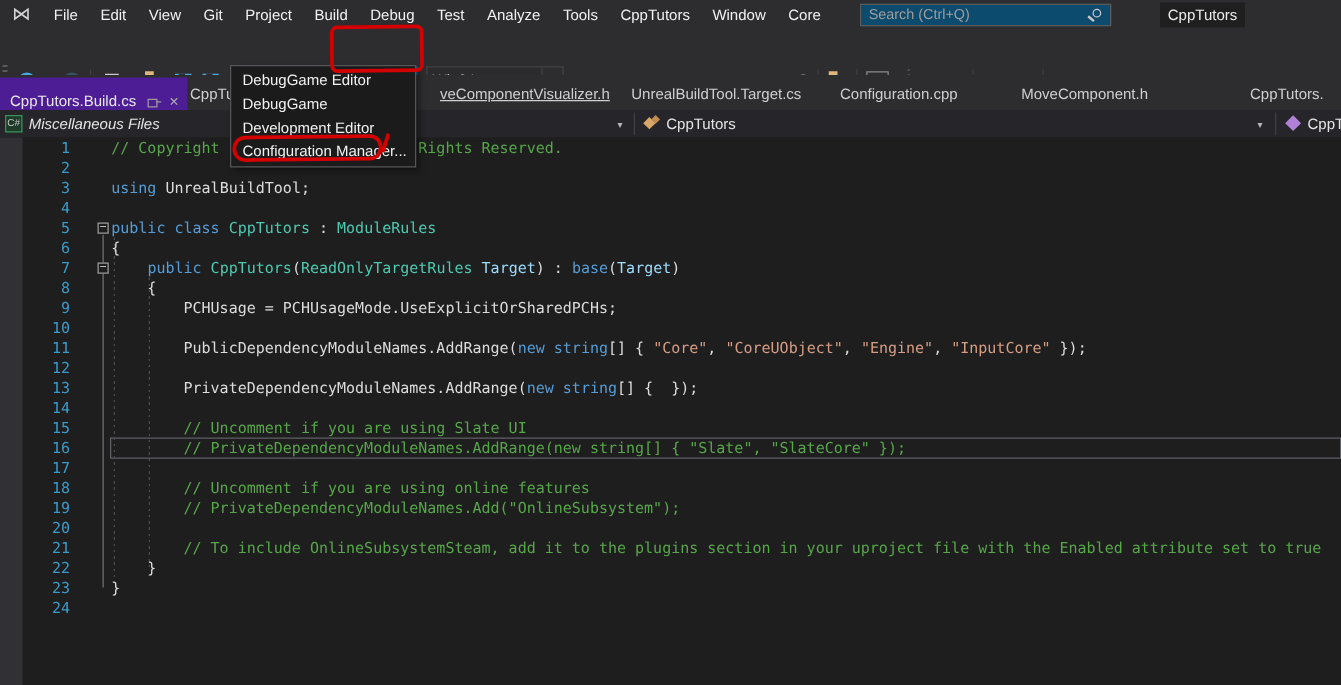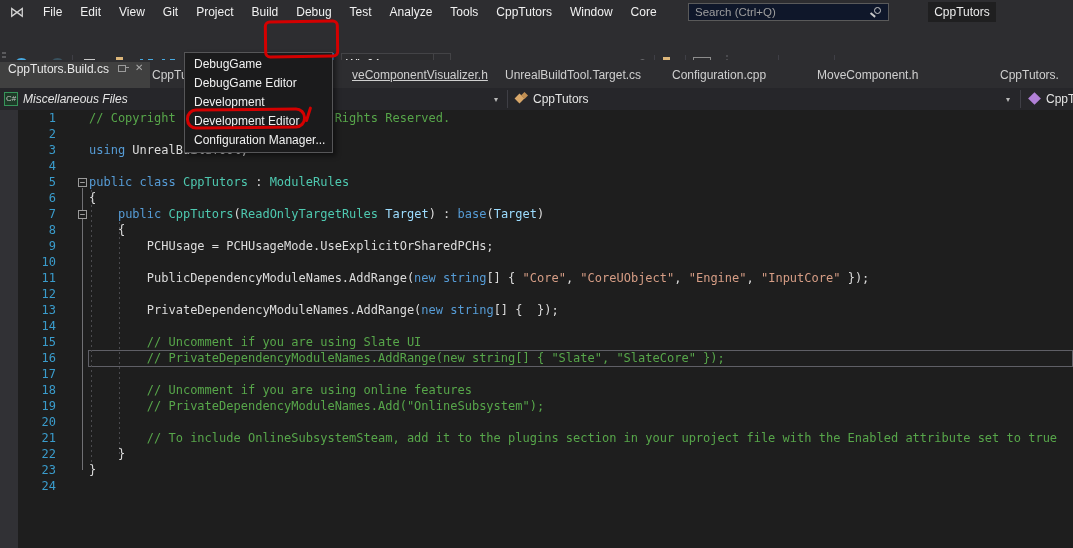--- a/index.html
+++ b/index.html
@@ -9,21 +9,21 @@
   *{margin:0;padding:0;box-sizing:border-box;}
   html,body{width:1073px;height:548px;overflow:hidden;background:#1E1E1E;
     font-family:"Liberation Sans",sans-serif;}
   #app{position:relative;width:1073px;height:548px;background:#1E1E1E;}
 
   
   .titlebar{position:absolute;left:0;top:0;width:1073px;height:24px;background:#2D2D30;
     display:flex;align-items:center;color:#F1F1F1;font-size:12px;}
   .vs-logo{width:34px;text-align:center;color:#D4D4D4;font-size:15px;line-height:22px;}
   .menu-item{padding:0 9px;line-height:24px;cursor:default;}
-  .search-box{position:absolute;left:688px;top:3px;width:201px;height:18px;background:#0f172a;
+  .search-box{position:absolute;left:688px;top:3px;width:201px;height:18px;background:#0c4a6e;
     border:1px solid #5A5A5A;color:#9E9E9E;font-size:11.5px;line-height:16px;padding-left:6px;}
   .search-glyph{position:absolute;right:7px;top:3px;width:7px;height:7px;border:1.5px solid #C8C8C8;
     border-radius:50%;}
   .search-glyph::after{content:"";position:absolute;left:-5px;top:6px;width:6px;height:1.5px;
     background:#C8C8C8;transform:rotate(40deg);}
   .solution-badge{position:absolute;left:928px;top:2px;width:68px;height:20px;background:#1F1F20;
     color:#ECECEC;text-align:center;line-height:20px;font-size:12px;}
 
   
   .toolbar{position:absolute;left:0;top:24px;width:1073px;height:36px;background:#2D2D30;}
@@ -60,22 +60,22 @@
   .flame{width:9px;height:12px;background:#6A6A6E;border-radius:50% 50% 50% 50%/65% 65% 35% 35%;}
   .boxed{width:18px;height:16px;border:1px solid #8C8C8C;display:flex;align-items:center;
     justify-content:center;color:#C8C8C8;font-size:10px;}
   .bookmark{color:#DCDCDC;font-size:12px;}
   .bookmark.dim{color:#56585C;}
   .dotted-sep{position:absolute;top:31px;width:2px;height:20px;
     background:repeating-linear-gradient(#4A4A4E 0 2px,transparent 2px 4px);}
 
   
   .tabbar{position:absolute;left:0;top:60px;width:1073px;height:28px;background:#2D2D30;}
-  .tab-active{position:absolute;left:0;top:2px;width:150px;height:26px;background:#404040;
-    color:#E8E8E8;font-size:12px;display:flex;align-items:flex-start;padding-left:8px;}
+  .tab-active{position:absolute;left:0;top:2px;width:150px;height:26px;background:#4c1d95;
+    color:#E8E8E8;font-size:12px;display:flex;align-items:flex-end;padding-left:8px;}
   .tab-active .lbl{flex:0 0 auto;}
   .pin{position:relative;width:12px;height:12px;margin-left:8px;}
   .pin::before{content:"";position:absolute;left:1px;top:3px;width:6px;height:5px;border:1px solid #9B9B9B;}
   .pin::after{content:"";position:absolute;left:8px;top:5px;width:4px;height:1px;background:#9B9B9B;}
   .tab-close{margin-left:6px;color:#ABABAB;font-size:10px;}
   .tab-label{position:absolute;top:2px;height:26px;line-height:26px;color:#CFCFCF;font-size:12px;
     white-space:nowrap;}
 
   
   .breadcrumb{position:absolute;left:0;top:88px;width:1073px;height:22px;background:#26262A;
@@ -279,23 +279,22 @@
     <div class="scope-line" style="top:78px;height:282px;"></div>
     <div class="indent-guide" style="left:91px;top:80px;height:272px;"></div>
     <div class="indent-guide" style="left:119px;top:112px;height:232px;"></div>
     <div class="outline-glyph" style="top:68px;">−</div>
     <div class="outline-glyph" style="top:100px;">−</div>
     <div class="linenos" id="linenos"><div class="lineno-cell">1</div><div class="lineno-cell">2</div><div class="lineno-cell">3</div><div class="lineno-cell">4</div><div class="lineno-cell">5</div><div class="lineno-cell">6</div><div class="lineno-cell">7</div><div class="lineno-cell">8</div><div class="lineno-cell">9</div><div class="lineno-cell">10</div><div class="lineno-cell">11</div><div class="lineno-cell">12</div><div class="lineno-cell">13</div><div class="lineno-cell">14</div><div class="lineno-cell">15</div><div class="lineno-cell">16</div><div class="lineno-cell">17</div><div class="lineno-cell">18</div><div class="lineno-cell">19</div><div class="lineno-cell">20</div><div class="lineno-cell">21</div><div class="lineno-cell">22</div><div class="lineno-cell">23</div><div class="lineno-cell">24</div></div>
     <div class="code" id="code-lines"><div class="code-line"><span class="seg-c">// Copyright Epic Games, Inc. All Rights Reserved.</span></div><div class="code-line"></div><div class="code-line"><span class="seg-k">using </span><span class="seg-p">UnrealBuildTool;</span></div><div class="code-line"></div><div class="code-line"><span class="seg-k">public class </span><span class="seg-t">CppTutors</span><span class="seg-p"> : </span><span class="seg-t">ModuleRules</span></div><div class="code-line"><span class="seg-p">{</span></div><div class="code-line"><span class="seg-p">    </span><span class="seg-k">public </span><span class="seg-t">CppTutors</span><span class="seg-p">(</span><span class="seg-t">ReadOnlyTargetRules</span><span class="seg-p"> </span><span class="seg-a">Target</span><span class="seg-p">) : </span><span class="seg-k">base</span><span class="seg-p">(</span><span class="seg-a">Target</span><span class="seg-p">)</span></div><div class="code-line"><span class="seg-p">    {</span></div><div class="code-line"><span class="seg-p">        PCHUsage = PCHUsageMode.UseExplicitOrSharedPCHs;</span></div><div class="code-line"></div><div class="code-line"><span class="seg-p">        PublicDependencyModuleNames.AddRange(</span><span class="seg-k">new</span><span class="seg-p"> </span><span class="seg-k">string</span><span class="seg-p">[] { </span><span class="seg-s">"Core"</span><span class="seg-p">, </span><span class="seg-s">"CoreUObject"</span><span class="seg-p">, </span><span class="seg-s">"Engine"</span><span class="seg-p">, </span><span class="seg-s">"InputCore"</span><span class="seg-p"> });</span></div><div class="code-line"></div><div class="code-line"><span class="seg-p">        PrivateDependencyModuleNames.AddRange(</span><span class="seg-k">new</span><span class="seg-p"> </span><span class="seg-k">string</span><span class="seg-p">[] {  });</span></div><div class="code-line"></div><div class="code-line"><span class="seg-c">        // Uncomment if you are using Slate UI</span></div><div class="code-line"><span class="seg-c">        // PrivateDependencyModuleNames.AddRange(new string[] { "Slate", "SlateCore" });</span></div><div class="code-line"></div><div class="code-line"><span class="seg-c">        // Uncomment if you are using online features</span></div><div class="code-line"><span class="seg-c">        // PrivateDependencyModuleNames.Add("OnlineSubsystem");</span></div><div class="code-line"></div><div class="code-line"><span class="seg-c">        // To include OnlineSubsystemSteam, add it to the plugins section in your uproject file with the Enabled attribute set to true</span></div><div class="code-line"><span class="seg-p">    }</span></div><div class="code-line"><span class="seg-p">}</span></div><div class="code-line"></div></div>
   </div>
 
   <div class="menu-pop" id="config-menu">
+      <div class="mi">DebugGame Editor</div>
       <div class="mi">DebugGame</div>
-      <div class="mi">DebugGame Editor</div>
-      <div class="mi">Development</div>
       <div class="mi">Development Editor</div>
       <div class="mi">Configuration Manager...</div>
     </div>
 
   <div class="anno anno-combo"></div>
   <div class="anno anno-menu"></div>
 
 </div>
 
 </body></html>

